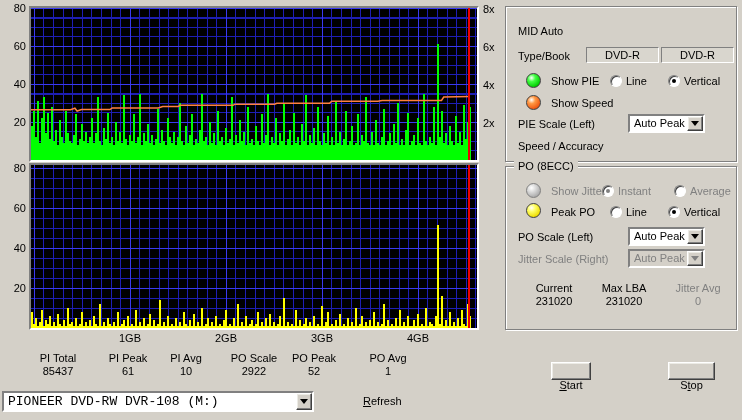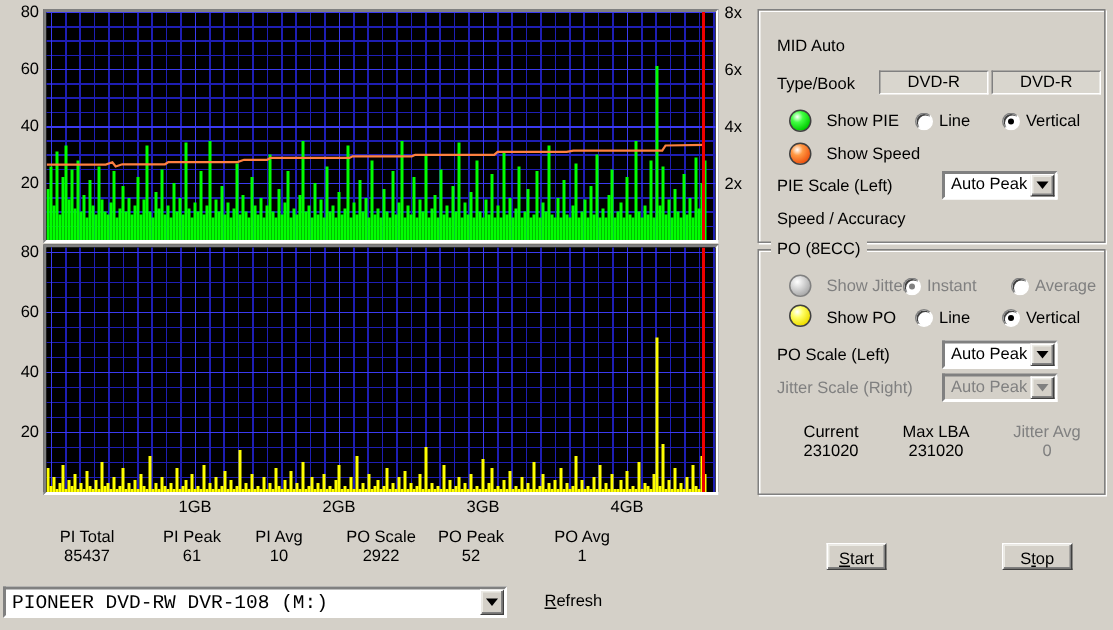--- a/index.html
+++ b/index.html
@@ -44,21 +44,21 @@
   .radio .dot{position:absolute;left:3px;top:3px;width:4px;height:4px;border-radius:50%;background:#000;}
   .radio.disabled .dot{background:#808080;}
   .field{position:absolute;background:#d9d6ce;border:1px solid;border-color:#808080 #ffffff #ffffff #808080;box-sizing:border-box;text-align:center;line-height:15px;}
   .combo{position:absolute;display:flex;background:#fff;border:2px solid;border-color:#808080 #ffffff #ffffff #808080;box-sizing:border-box;}
   .combo .txt{flex:1;padding:1px 0 0 4px;overflow:hidden;white-space:nowrap;}
   .combo .arrow{width:16px;display:flex;align-items:center;justify-content:center;}
   .tri{width:0;height:0;border-left:4px solid transparent;border-right:4px solid transparent;border-top:5px solid #000;}
   .combo.disabled{background:#d4d0c8;}
   .combo.disabled .txt{color:#808080;}
   .combo.disabled .tri{border-top-color:#808080;}
-  .btn{position:absolute;text-align:center;padding-top:4px;cursor:default;}
+  .btn{position:absolute;text-align:center;padding-top:16px;cursor:default;}
   .mono{font-family:"Liberation Mono","DejaVu Sans Mono",monospace;font-size:13px;}
   .progress{position:absolute;border:1px solid;border-color:#808080 #ffffff #ffffff #808080;box-sizing:border-box;}
   .progress .fill{position:absolute;left:1px;top:1px;bottom:1px;background:#a8a8b0;}
   .progress .ptxt{position:absolute;left:0;right:0;top:1px;text-align:center;color:#ffffff;}
   svg{display:block;}
 </style>
 </head>
 <body>
 
 <div id="app">
@@ -548,21 +548,21 @@
   <div class="lbl ctr" style="left:98px;top:365px;width:60px">61</div>
   <div class="lbl ctr" style="left:158px;top:352px;width:56px">PI Avg</div>
   <div class="lbl ctr" style="left:158px;top:365px;width:56px">10</div>
   <div class="lbl ctr" style="left:222px;top:352px;width:64px">PO Scale</div>
   <div class="lbl ctr" style="left:222px;top:365px;width:64px">2922</div>
   <div class="lbl ctr" style="left:284px;top:352px;width:60px">PO Peak</div>
   <div class="lbl ctr" style="left:284px;top:365px;width:60px">52</div>
   <div class="lbl ctr" style="left:356px;top:352px;width:64px">PO Avg</div>
   <div class="lbl ctr" style="left:356px;top:365px;width:64px">1</div>
 
-  <div class="combo" style="left:2px;top:391px;width:336px;height:21px">
+  <div class="combo" style="left:2px;top:391px;width:312px;height:21px">
     <div class="txt mono">PIONEER DVD-RW  DVR-108  (M:)</div>
     <div class="arrow raised">
         <span class="tri"></span>
       </div>
   </div>
   <div class="lbl" style="left:363px;top:395px"><u>R</u>efresh</div>
 
   <div class="group" style="left:505px;top:6px;width:232px;height:156px">
 
     <div class="lbl" style="left:12px;top:18px">MID Auto</div>
@@ -600,21 +600,21 @@
     <div class="led led-off" style="left:20px;top:16px"></div>
     <div class="lbl dis" style="left:45px;top:18px">Show Jitter</div>
     <div class="radio disabled" style="left:96px;top:18px">
         <span class="dot"></span>
       </div>
     <div class="lbl dis" style="left:112px;top:18px">Instant</div>
     <div class="radio disabled" style="left:168px;top:18px"></div>
     <div class="lbl dis" style="left:184px;top:18px">Average</div>
 
     <div class="led led-yellow" style="left:20px;top:36px"></div>
-    <div class="lbl" style="left:45px;top:39px">Show PO</div>
+    <div class="lbl" style="left:45px;top:39px">Peak PO</div>
     <div class="radio" style="left:104px;top:39px"></div>
     <div class="lbl" style="left:120px;top:39px">Line</div>
     <div class="radio" style="left:162px;top:39px">
         <span class="dot"></span>
       </div>
     <div class="lbl" style="left:178px;top:39px">Vertical</div>
 
     <div class="lbl" style="left:12px;top:64px">PO Scale (Left)</div>
     <div class="combo" style="left:122px;top:60px;width:77px;height:19px">
       <div class="txt">Auto Peak</div>

